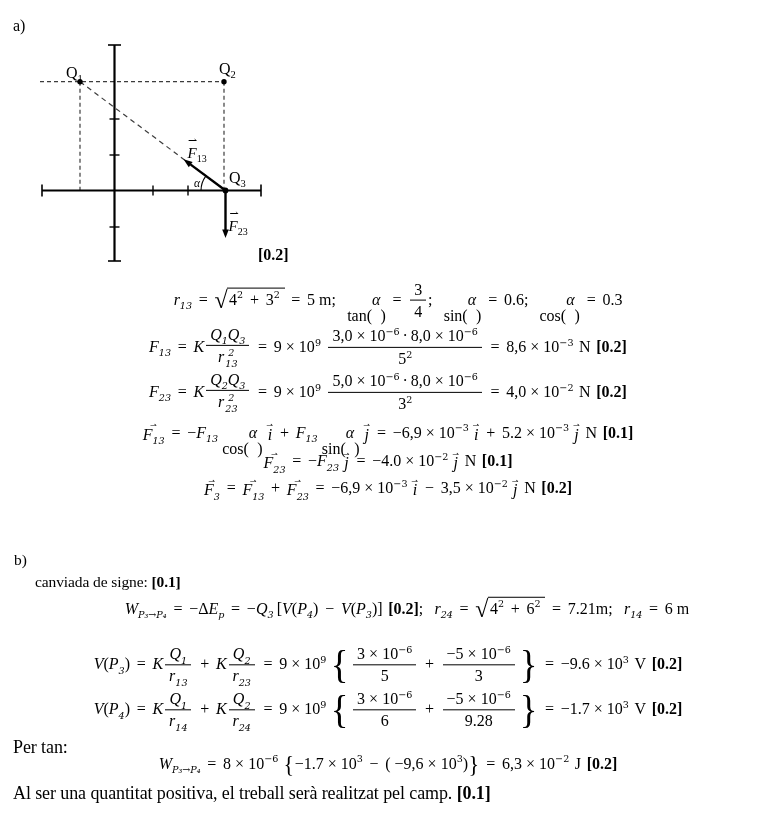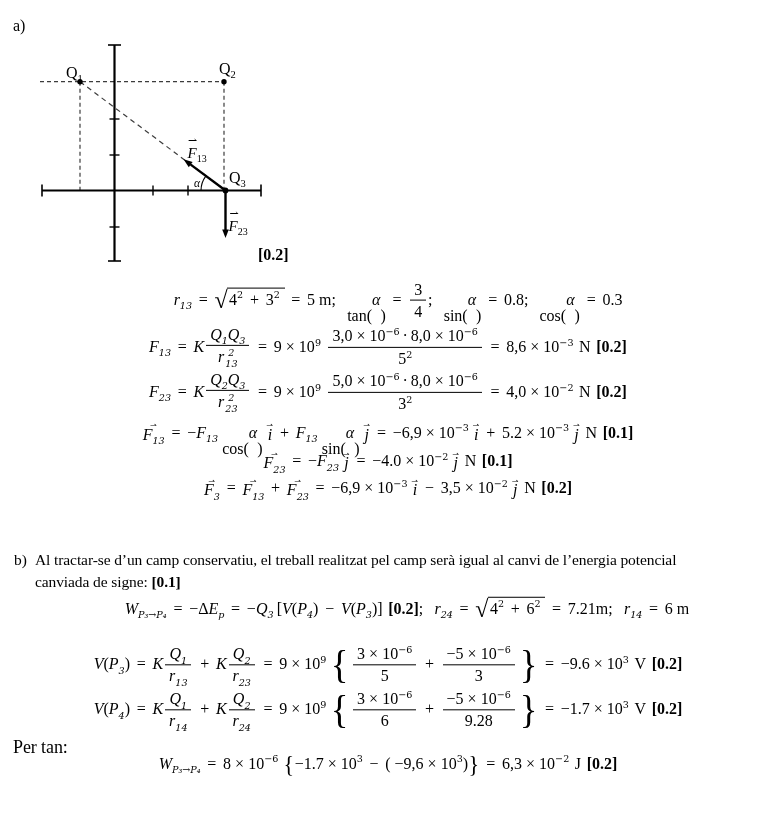--- a/index.html
+++ b/index.html
@@ -114,21 +114,21 @@
         <span class="den">
           <span class="r">4</span>
         </span>
       </span>
       <span class="r">;</span>
       <span class="sp" style="width: 0.7em;"></span>
       <span class="fn">sin(</span>
       <span class="m">α</span>
       <span class="fn">)</span>
       <span class="o">=</span>
-      <span class="r">0.8;</span>
+      <span class="r">0.6;</span>
       <span class="sp" style="width: 0.7em;"></span>
       <span class="fn">cos(</span>
       <span class="m">α</span>
       <span class="fn">)</span>
       <span class="o">=</span>
       <span class="r">0.3</span>
     </div>
   <div class="eq" style="top:347px;">
       <span class="m">F<sub>13</sub></span>
       <span class="o">=</span>
@@ -308,21 +308,21 @@
       </span>
       <span class="sp" style="width: 0.35em;"></span>
       <span class="r">N</span>
       <span class="sp" style="width: 0.35em;"></span>
       <span class="b">[0.2]</span>
     </div>
 
   <div class="b-row">
     <div class="lbl">b)</div>
     <div class="para">
-      <span>Al tractar-se d’un camp conservatiu, el treball realitzat pel camp serà igual al canvi de l’energia potencial</span><br>
+      <br>
       <span>canviada de signe:</span>
       <span class="score">[0.1]</span>
     </div>
   </div>
 
   <div class="eq" style="top:609px;transform:translate(19px,-50%);">
       <span class="m">W<sub>P₃→P₄</sub></span>
       <span class="o">=</span>
       <span class="r">−Δ</span>
       <span class="m">E<sub>p</sub></span>
@@ -488,14 +488,18 @@
       <span class="r">)</span>
       <span class="big" style="font-size: 1.5em;">}</span>
       <span class="o">=</span>
       <span class="r">6,3 × 10<sup>−2</sup></span>
       <span class="sp" style="width: 0.35em;"></span>
       <span class="r">J</span>
       <span class="sp" style="width: 0.35em;"></span>
       <span class="b">[0.2]</span>
     </div>
 
+  <div class="tx" style="left:13px;top:783px;">
+    <span>Al ser una quantitat positiva, el treball serà realitzat pel camp.</span>
+    <span class="score">[0.1]</span>
+  </div>
 
 </div>
 
 </body></html>

